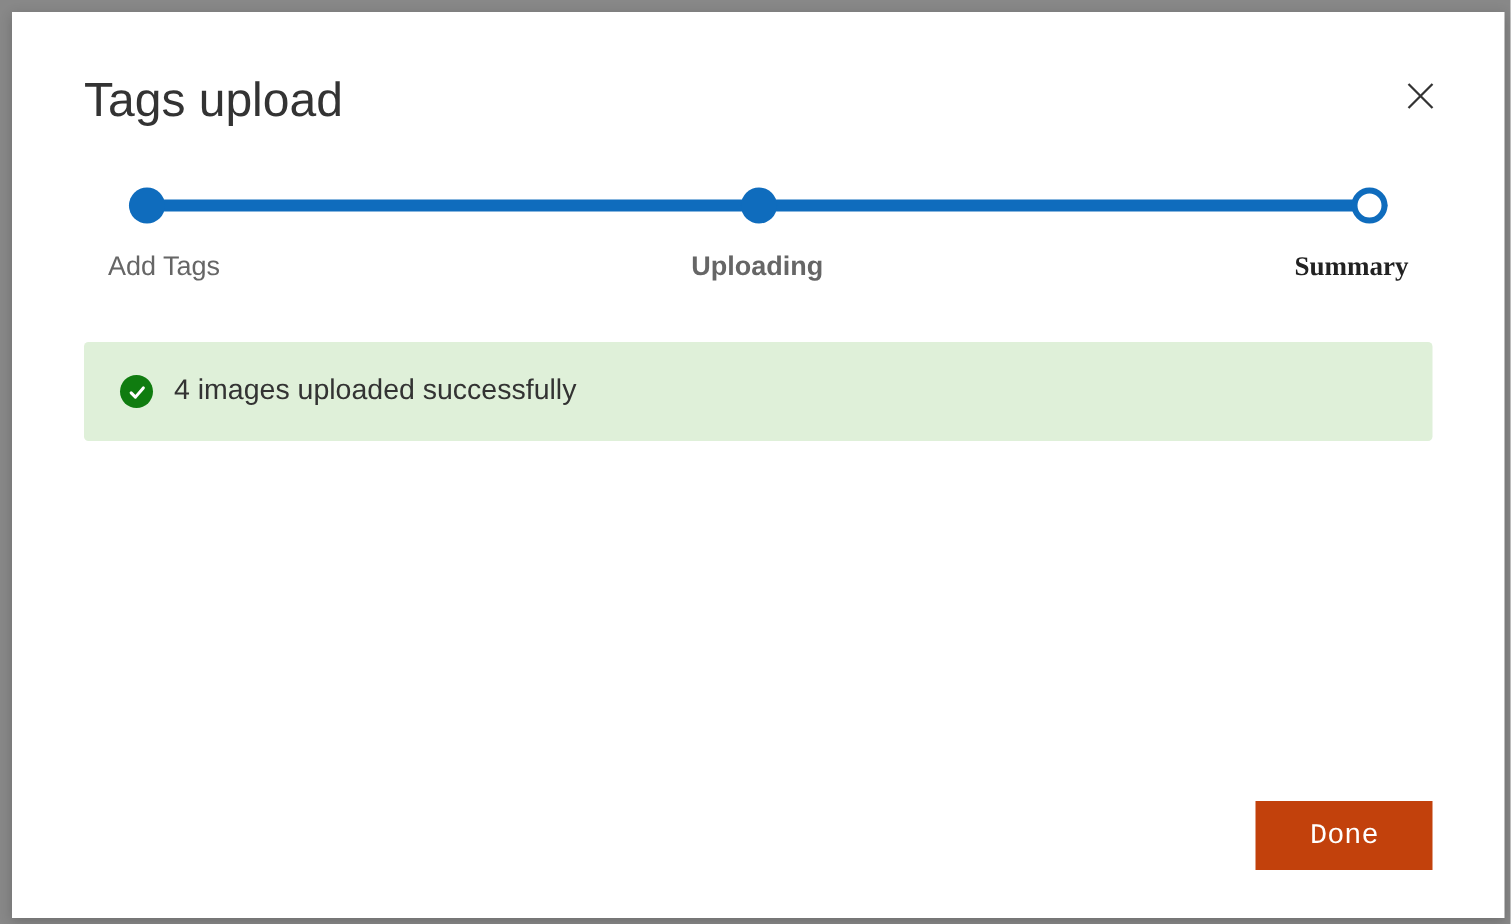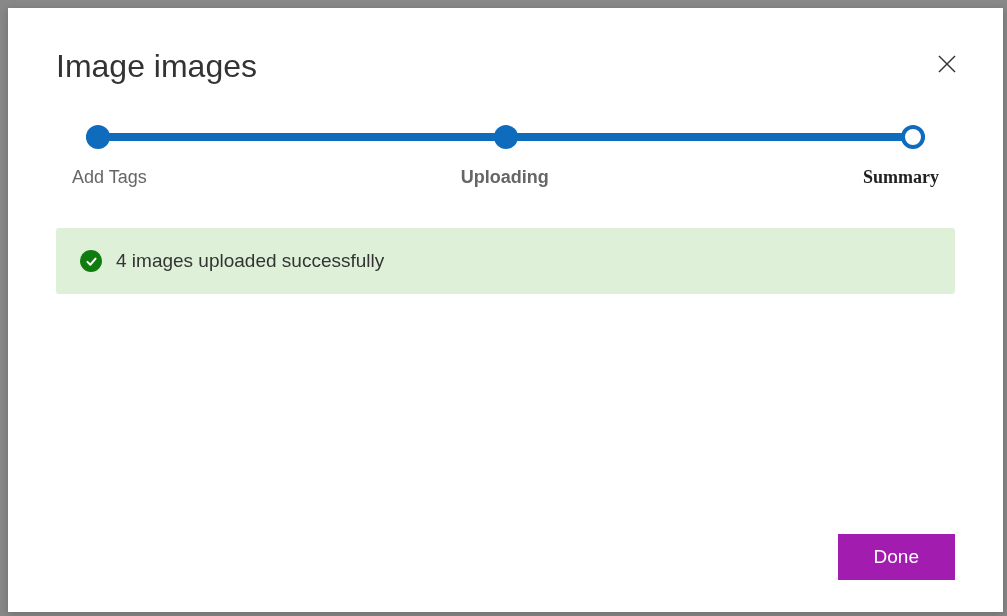--- a/index.html
+++ b/index.html
@@ -127,35 +127,35 @@
       font-size: 19px;
       color: #333;
     }
 
     .footer {
       display: flex;
       justify-content: flex-end;
       padding: 0 48px 32px 48px;
     }
     .done-btn {
-      background: #a21caf;
+      background: #c2410c;
       color: #fff;
       border: none;
       font-size: 19px;
       padding: 12px 36px;
       cursor: pointer;
-      font-family: Liberation Sans, sans-serif;
+      font-family: Liberation Mono, monospace;
     }
   </style>
 </head>
 <body>
 
 <div class="dialog">
   <div class="dialog-header">
-    <h1 class="dialog-title">Image images</h1>
+    <h1 class="dialog-title">Tags upload</h1>
     <button class="close-btn">
       <span>
         <svg viewBox="0 0 24 24" fill="none" stroke="currentColor" stroke-width="1.5">
           <line x1="4" y1="4" x2="20" y2="20"></line>
           <line x1="20" y1="4" x2="4" y2="20"></line>
         </svg>
       </span>
     </button>
   </div>
 

